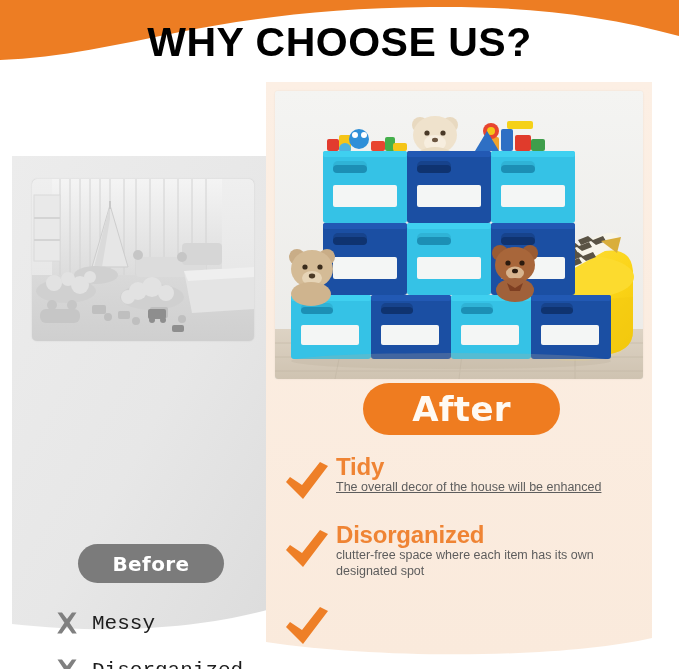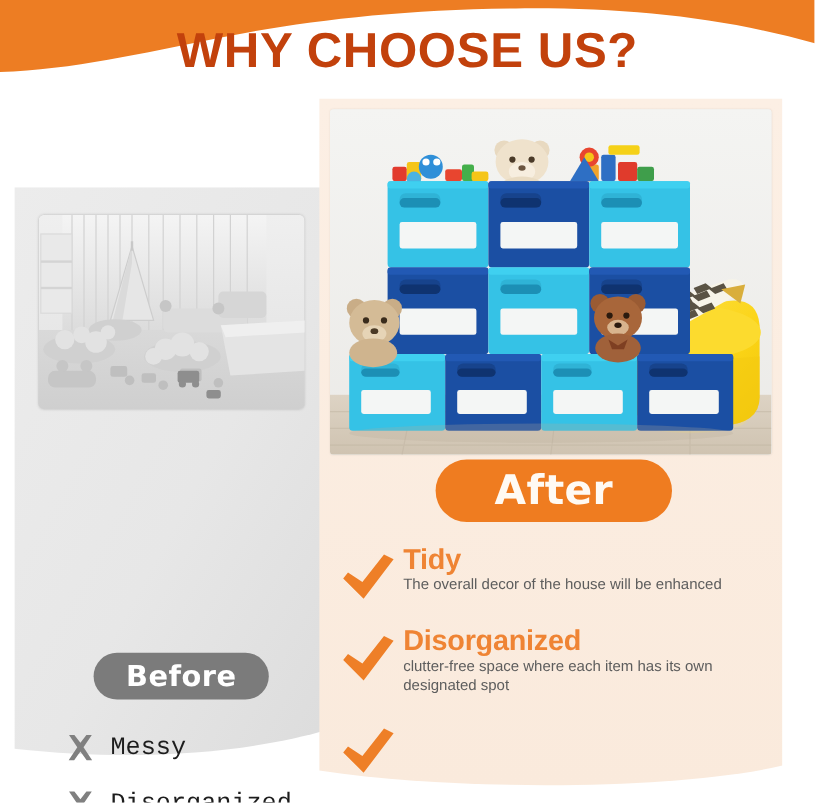--- a/index.html
+++ b/index.html
@@ -13,21 +13,21 @@
   .stage{position:absolute;left:0;top:0;width:679px;height:669px;overflow:hidden;background:#fff;}
 
   
   .topwave{position:absolute;left:0;top:0;width:679px;height:70px;z-index:6;pointer-events:none;}
 
   
   .heading{
     position:absolute;left:0;top:19px;width:679px;
     text-align:center;z-index:7;
     font-size:41px;font-weight:bold;letter-spacing:.5px;
-    color:#c2410c;
+    color:#000000;
     font-family:"Liberation Sans", sans-serif;
   }
 
   
   .before-panel{
     position:absolute;left:12px;top:156px;width:262px;height:486px;
     z-index:2;
   }
   .before-panel .bp-bg{position:absolute;left:0;top:0;width:262px;height:486px;}
   .before-photo{
@@ -37,21 +37,21 @@
     box-shadow:0 0 2px rgba(0,0,0,.10);
     z-index:3;
   }
   .before-badge{
     position:absolute;left:66px;top:388px;width:146px;height:39px;
     border-radius:20px;background:#7b7b7b;
     display:flex;align-items:center;justify-content:center;
     z-index:3;
   }
   .before-badge span{
-    color:#ffffff;font-size:24px;font-weight:bold;
+    color:#ffffff;font-size:20px;font-weight:bold;
     font-family:"DejaVu Sans", sans-serif;letter-spacing:.4px;
   }
   .before-list{position:absolute;left:42px;top:452px;width:240px;z-index:3;}
   .b-item{display:flex;align-items:center;margin-bottom:17px;height:30px;}
   .b-x{
     width:26px;height:26px;flex:0 0 26px;margin-right:12px;
     display:flex;align-items:center;justify-content:center;
   }
   .b-x svg{display:block;}
   .b-label{font-size:21px;color:#1d1d1d;font-family:Liberation Mono, monospace;line-height:1;}
@@ -448,21 +448,21 @@
     <div class="after-list">
 
       <div class="a-item">
         <span class="a-check">
           <svg width="46" height="42" viewBox="0 0 46 42">
             <path d="M2,22 L6,17 L18,25 L36,2 L44,6 L19,39 Z" fill="#EE7F27"></path>
           </svg>
         </span>
         <span class="a-text">
           <span class="a-title">Tidy</span>
-          <span class="a-desc" style="display:block;">The overall decor of the house will be enhanced</span>
+          <span class="a-desc" style="display:block;text-decoration:underline;">The overall decor of the house will be enhanced</span>
         </span>
       </div>
 
       <div class="a-item">
         <span class="a-check">
           <svg width="46" height="42" viewBox="0 0 46 42">
             <path d="M2,22 L6,17 L18,25 L36,2 L44,6 L19,39 Z" fill="#EE7F27"></path>
           </svg>
         </span>
         <span class="a-text">

